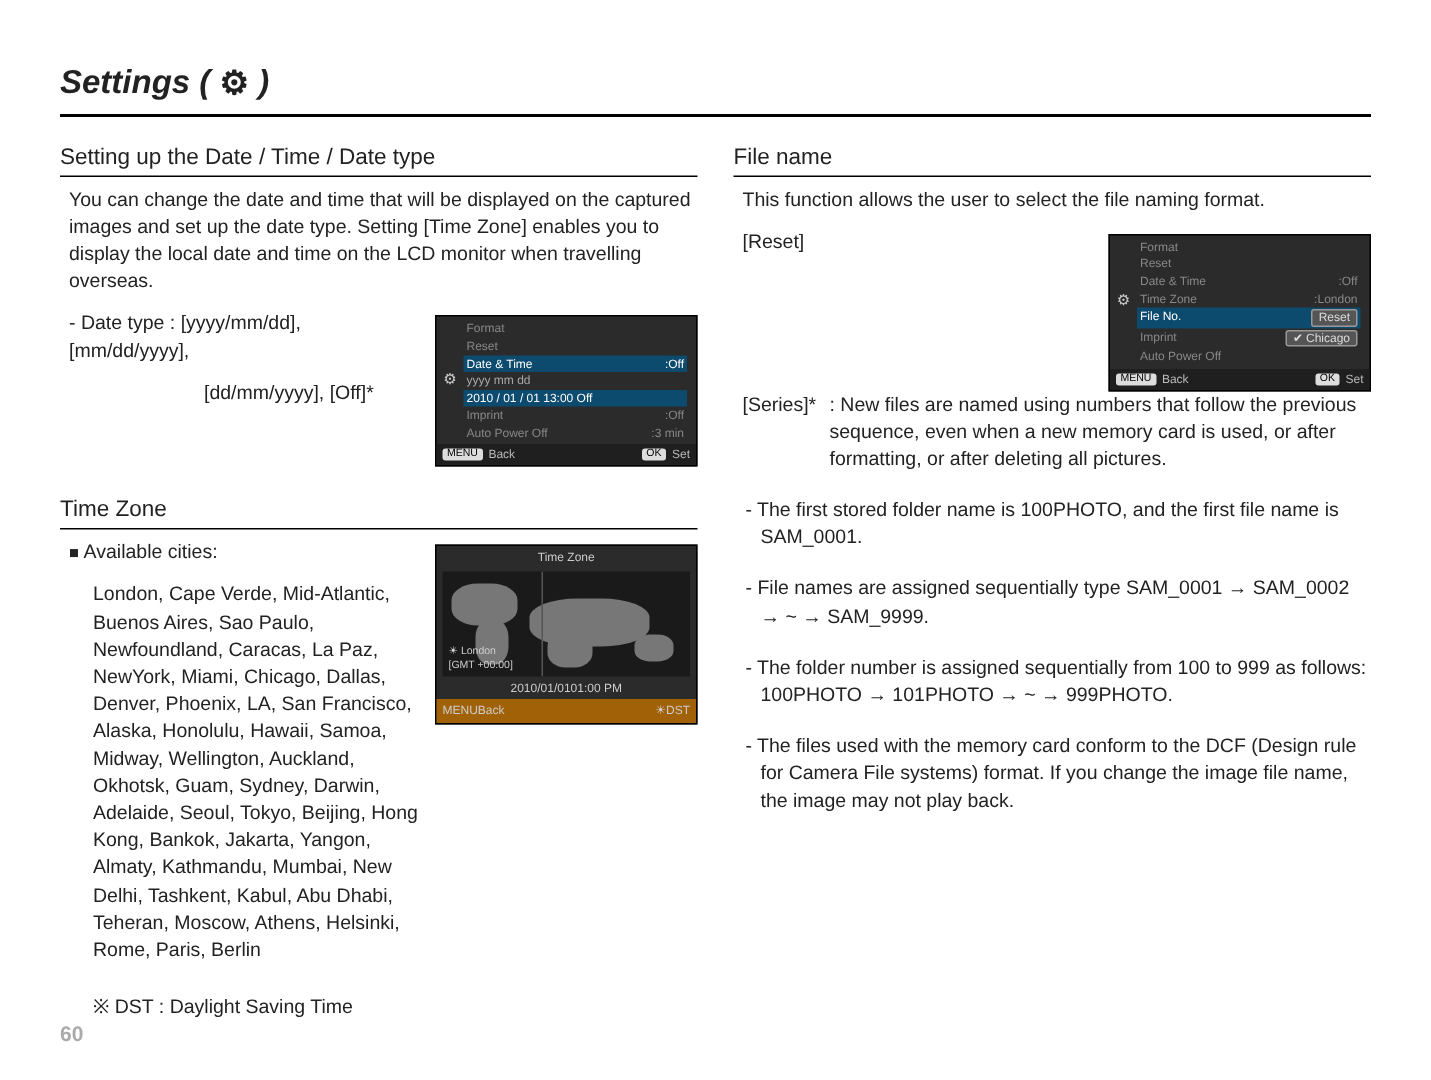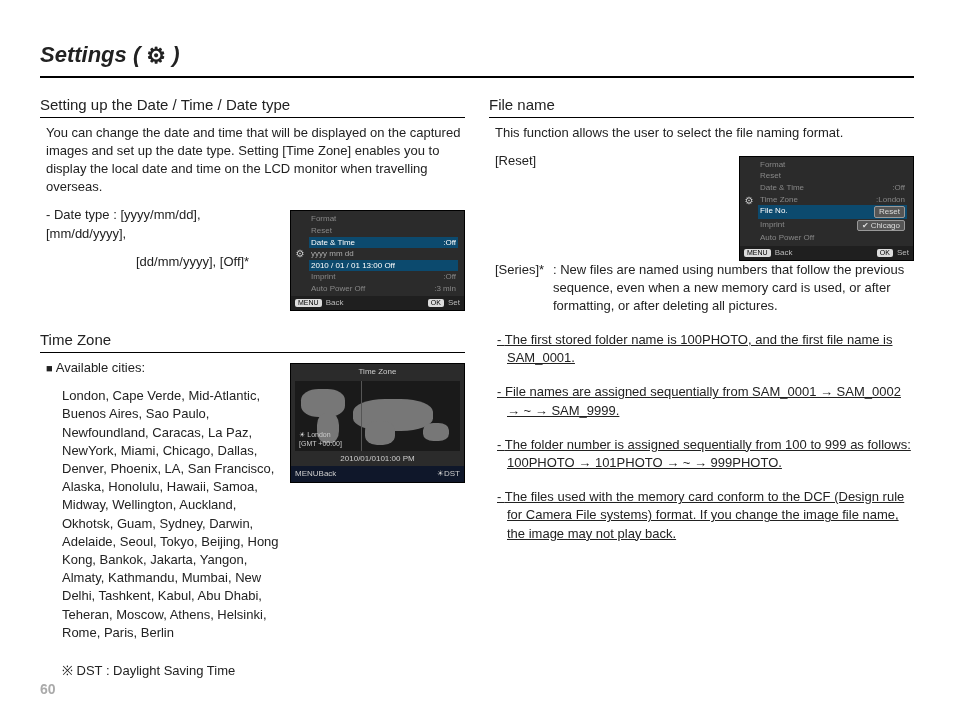--- a/index.html
+++ b/index.html
@@ -79,24 +79,24 @@
   .lcd-map .blob{position:absolute;background:#777;border-radius:40%;}
   .lcd-map .b1{left:6px;top:8px;width:44px;height:28px;}
   .lcd-map .b2{left:22px;top:32px;width:22px;height:30px;}
   .lcd-map .b3{left:58px;top:18px;width:80px;height:32px;}
   .lcd-map .b4{left:70px;top:40px;width:30px;height:24px;}
   .lcd-map .b5{left:128px;top:42px;width:26px;height:18px;}
   .lcd-map .vline{position:absolute;left:66px;top:0;bottom:0;width:1px;background:#555;}
   .lcd-map .lbl{position:absolute;left:4px;bottom:2px;font-size:7px;}
   .lcd-map .lbl .sun{color:#ddd;margin-right:2px;}
   .lcd-map .stat{display:flex;justify-content:center;gap:0;font-size:8px;padding:0 0 2px;}
-  .lcd-map .foot{display:flex;justify-content:space-between;background:#0f172a;padding:2px 4px;}
+  .lcd-map .foot{display:flex;justify-content:space-between;background:#a16207;padding:2px 4px;}
 
   ul.bullets { margin:4px 0 10px 8px; padding:0; list-style:none;}
-  ul.bullets li{ text-indent:-10px; padding-left:10px; margin:16px 0;text-decoration:underline;}
+  ul.bullets li{ text-indent:-10px; padding-left:10px; margin:16px 0;}
   ul.bullets li::before{content:"- ";}
   .sq::before{content:"■ "; font-size:11px;}
   .note::before{content:"※ ";}
 
   .def { margin-left:6px; margin-bottom:6px; display:flex; }
   .def .tag{ min-width:58px;}
   .def .desc{ flex:1; }
 
   .page-num{ position:absolute; left:40px; bottom:20px; font-weight:bold; color:#aaa; font-size:14px;}
 </style>
@@ -250,20 +250,20 @@
       </div>
     </div>
 
     <div class="def">
       <div class="tag"><span>[Series]*</span></div>
       <div class="desc"><span> : </span><span>New files are named using numbers that follow the previous sequence, even when a new memory card is used, or after formatting, or after deleting all pictures.</span></div>
     </div>
 
     <ul class="bullets">
       <li>The first stored folder name is 100PHOTO, and the first file name is SAM_0001.</li>
-      <li>File names are assigned sequentially from SAM_0001 → SAM_0002 → ~ → SAM_9999.</li>
+      <li>File names are assigned sequentially type SAM_0001 → SAM_0002 → ~ → SAM_9999.</li>
       <li>The folder number is assigned sequentially from 100 to 999 as follows: 100PHOTO → 101PHOTO → ~ → 999PHOTO.</li>
       <li>The files used with the memory card conform to the DCF (Design rule for Camera File systems) format. If you change the image file name, the image may not play back.</li>
     </ul>
   </div>
 </div>
 
 <div class="page-num">60</div>
 
 </body></html>

